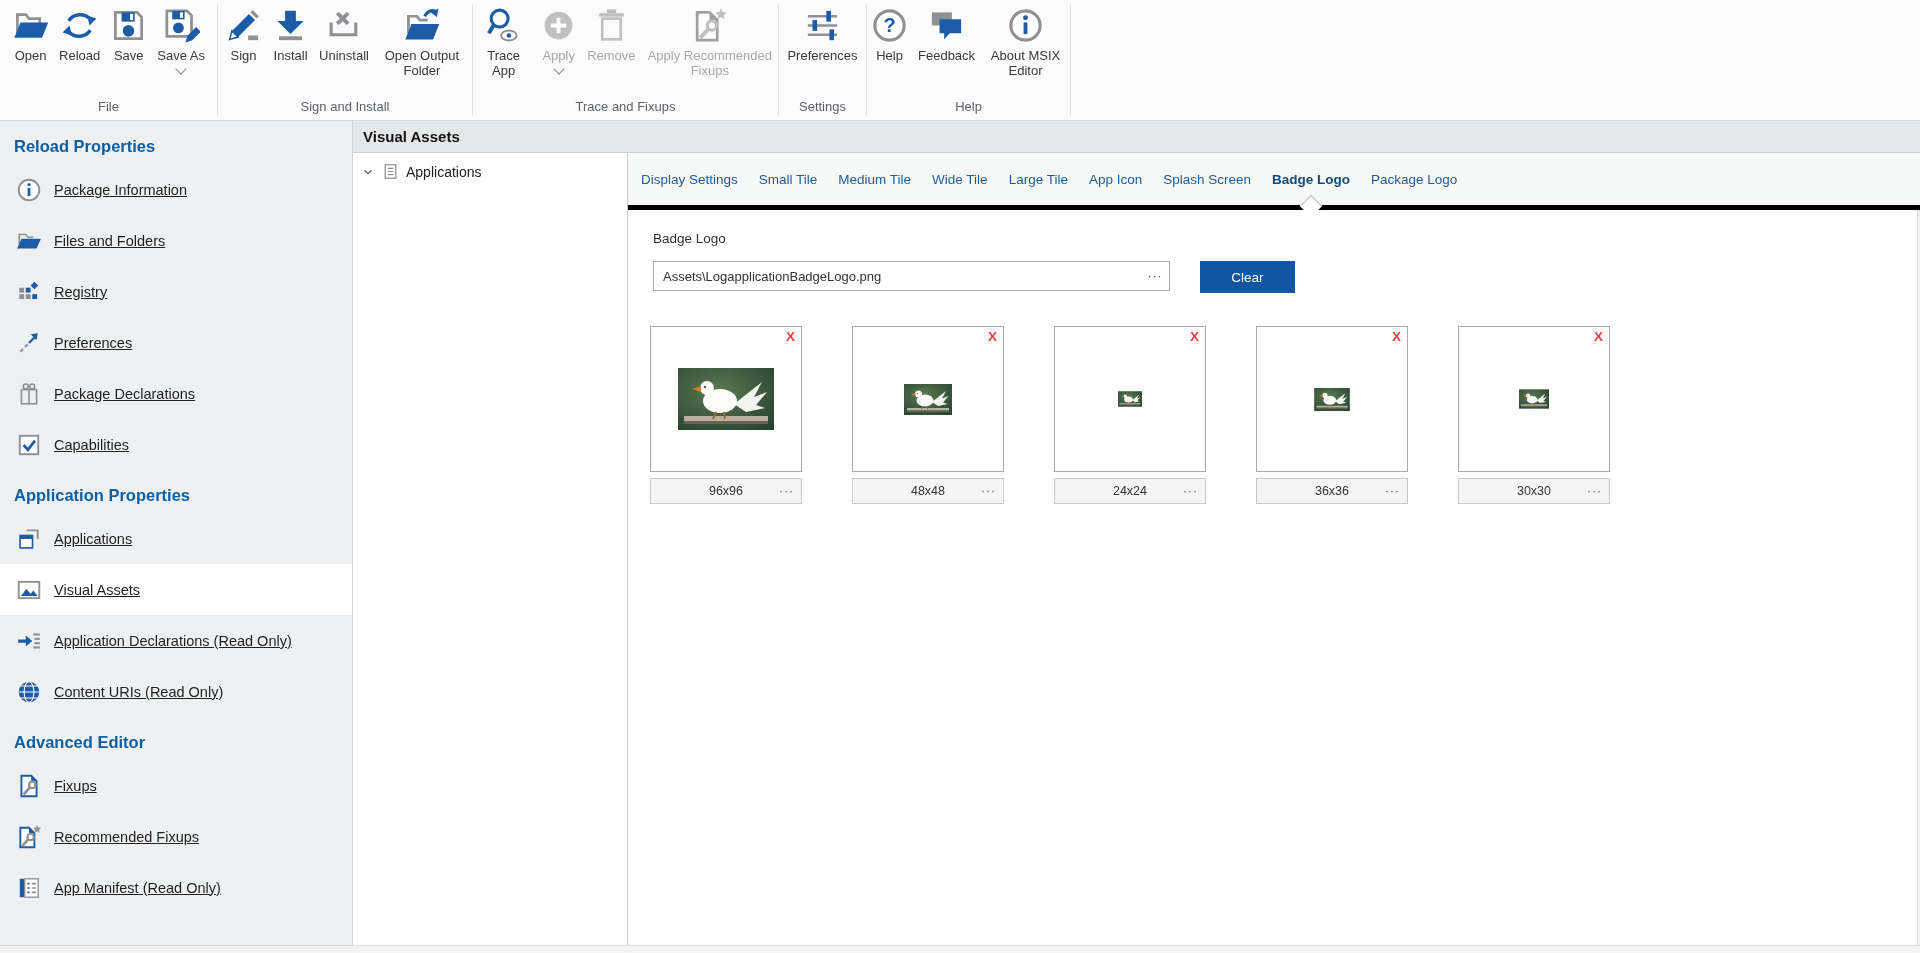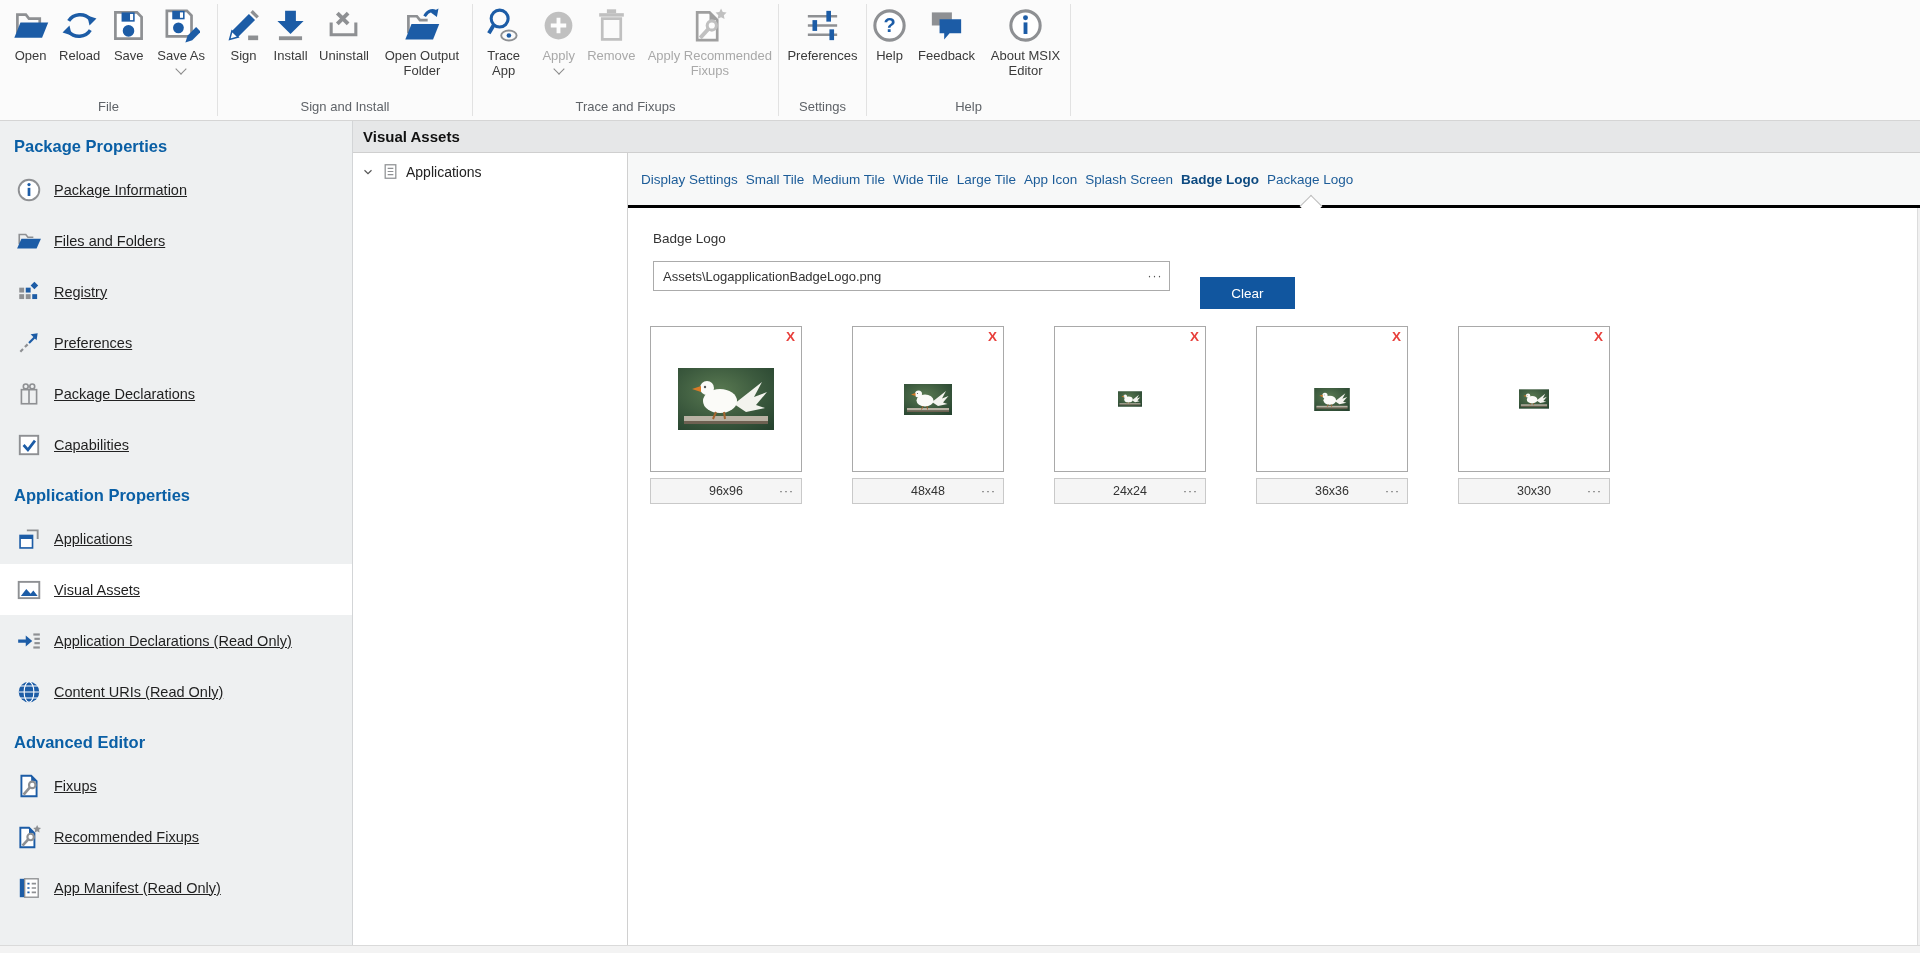--- a/index.html
+++ b/index.html
@@ -37,31 +37,31 @@
   .main-header{height:31px;background:#e6e7e8;border-bottom:1px solid #cfcfcf;display:flex;align-items:center;padding-left:10px;font-weight:bold;font-size:15px;color:#111;}
   .main-body{position:absolute;top:32px;left:0;right:0;bottom:0;display:flex;}
   .tree-panel{width:274px;flex:none;background:#fff;border-right:1px solid #d0d0d0;padding-top:5px;}
   .tree-row{height:27px;display:flex;align-items:center;gap:7px;padding-left:8px;font-size:14px;color:#222;cursor:pointer;}
   .tree-row.child{padding-left:36px;background:#d9dadb;}
   .tree-chevron{width:14px;height:14px;flex:none;}
   .tree-chevron svg{width:100%;height:100%;display:block;}
   .tree-doc{width:17px;height:17px;flex:none;}
   .tree-doc svg{width:100%;height:100%;display:block;}
   .content{flex:1;position:relative;background:#fff;}
-  .tab-bar{position:relative;height:52px;background:#f7f8f8;border-bottom:3px solid #000000;display:flex;align-items:center;gap:8px;padding-left:13px;z-index:1;}
+  .tab-bar{position:relative;height:52px;background:#f7f8f8;border-bottom:5px solid #000000;display:flex;align-items:center;gap:21px;padding-left:13px;z-index:1;}
   .tab{font-size:13.5px;color:#1c5c98;cursor:pointer;white-space:nowrap;}
   .tab.selected{font-weight:bold;color:#0d4a80;}
   .tab-caret{position:absolute;bottom:-9px;width:15px;height:15px;background:#fff;border-left:1px solid #bcbcbc;border-top:1px solid #bcbcbc;transform:rotate(45deg);}
   .panel{position:absolute;top:53px;left:0;right:0;bottom:0;background:#fff;}
   .section-label{position:absolute;left:25px;top:25px;font-size:13.5px;color:#333;}
   .path-row{position:absolute;left:25px;top:55px;display:flex;align-items:flex-start;}
   .path-wrap{position:relative;width:517px;height:30px;flex:none;}
   .path-input{width:100%;height:100%;box-sizing:border-box;border:1px solid #ababab;padding:0 32px 0 9px;font-size:13px;color:#333;font-family:"Liberation Sans",sans-serif;background:#fff;outline:none;}
   .browse-btn{position:absolute;right:1px;top:1px;bottom:1px;width:28px;border:none;background:#fff;color:#555;font-size:12px;cursor:pointer;padding:0;letter-spacing:1px;font-family:"Liberation Sans",sans-serif;}
-  .clear-btn{margin-left:30px;width:95px;height:32px;background:#11569f;color:#fff;border:none;font-size:13.5px;font-family:"Liberation Sans",sans-serif;cursor:pointer;margin-top:16px;}
+  .clear-btn{margin-left:30px;width:95px;height:32px;background:#11569f;color:#fff;border:none;font-size:13.5px;font-family:"Liberation Sans",sans-serif;cursor:pointer;}
   .cards{position:absolute;left:22px;top:120px;display:flex;gap:50px;}
   .card-wrap{width:152px;flex:none;}
   .card{position:relative;width:150px;height:144px;border:1px solid #a9a9a9;background:#fff;display:flex;align-items:center;justify-content:center;}
   .card-x{position:absolute;top:2px;right:6px;color:#e8403c;font-size:13.5px;font-weight:bold;cursor:pointer;line-height:15px;}
   .dove{display:block;}
   .size-box{position:relative;margin-top:6px;height:24px;border:1px solid #c9c9c9;background:#f5f5f5;display:flex;align-items:center;justify-content:center;font-size:12.5px;color:#333;}
   .size-dots{position:absolute;right:7px;color:#555;font-size:12px;letter-spacing:1px;cursor:pointer;}
   .right-edge{position:absolute;top:153px;right:0;width:2px;bottom:8px;background:#f0f0f0;border-left:1px solid #dcdcdc;}
   .status-strip{position:absolute;left:0;bottom:0;width:100%;height:8px;background:#f3f3f3;border-top:1px solid #dadada;box-sizing:border-box;}
 </style>
@@ -276,21 +276,21 @@
           <span class="tb-label">About MSIX Editor</span>
         </div>
       </div>
       <div class="tb-group-label">Help</div>
     </div>
     <div class="tb-sep"></div>
   </div>
 
 <div class="sidebar" id="sidebar">
     <div class="sb-section">
-      <div class="sb-heading">Package Properties</div>
+      <div class="sb-heading">Reload Properties</div>
       <div class="sb-item">
         <span class="sb-icon">
           <svg viewBox="0 0 48 48">
             <circle cx="24" cy="24" r="19" fill="#fff" stroke="#8e9093" stroke-width="3.5"></circle>
             <circle cx="24" cy="14" r="3" fill="#1c5ca6"></circle>
             <rect x="21.5" y="20" width="5" height="15" fill="#1c5ca6"></rect>
           </svg>
         </span>
         <span class="sb-label">Package Information</span>
       </div>

